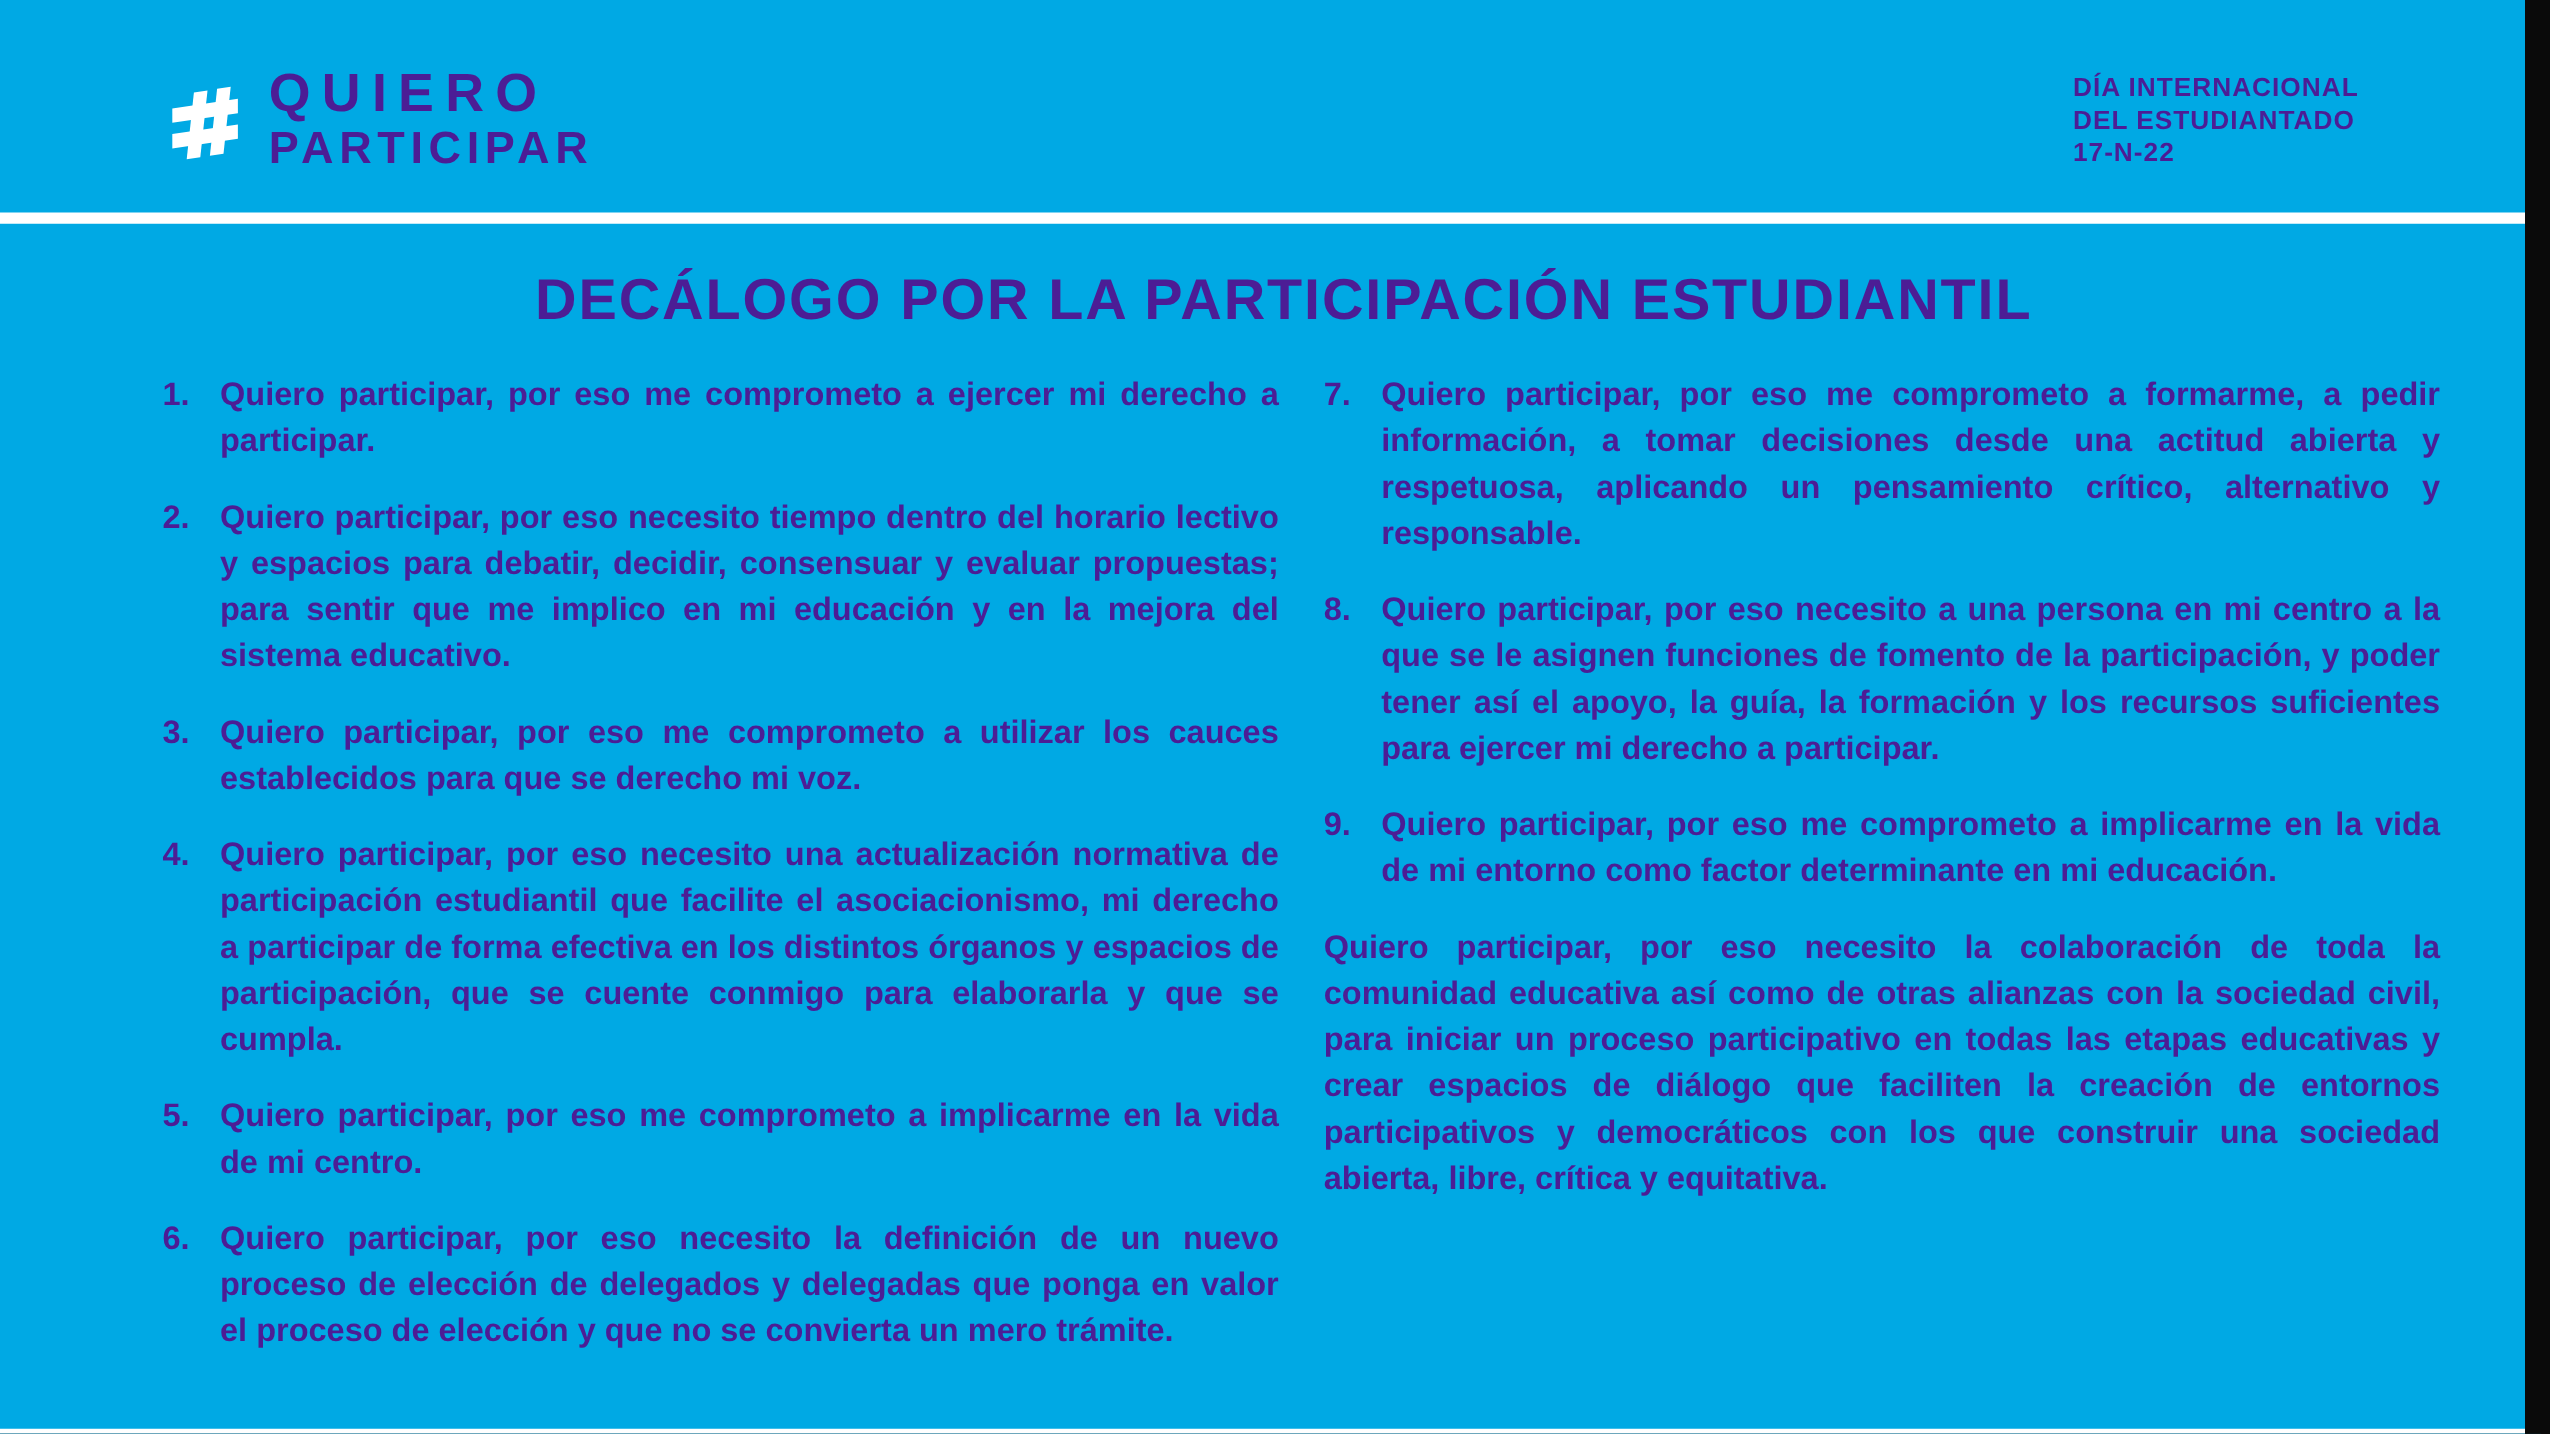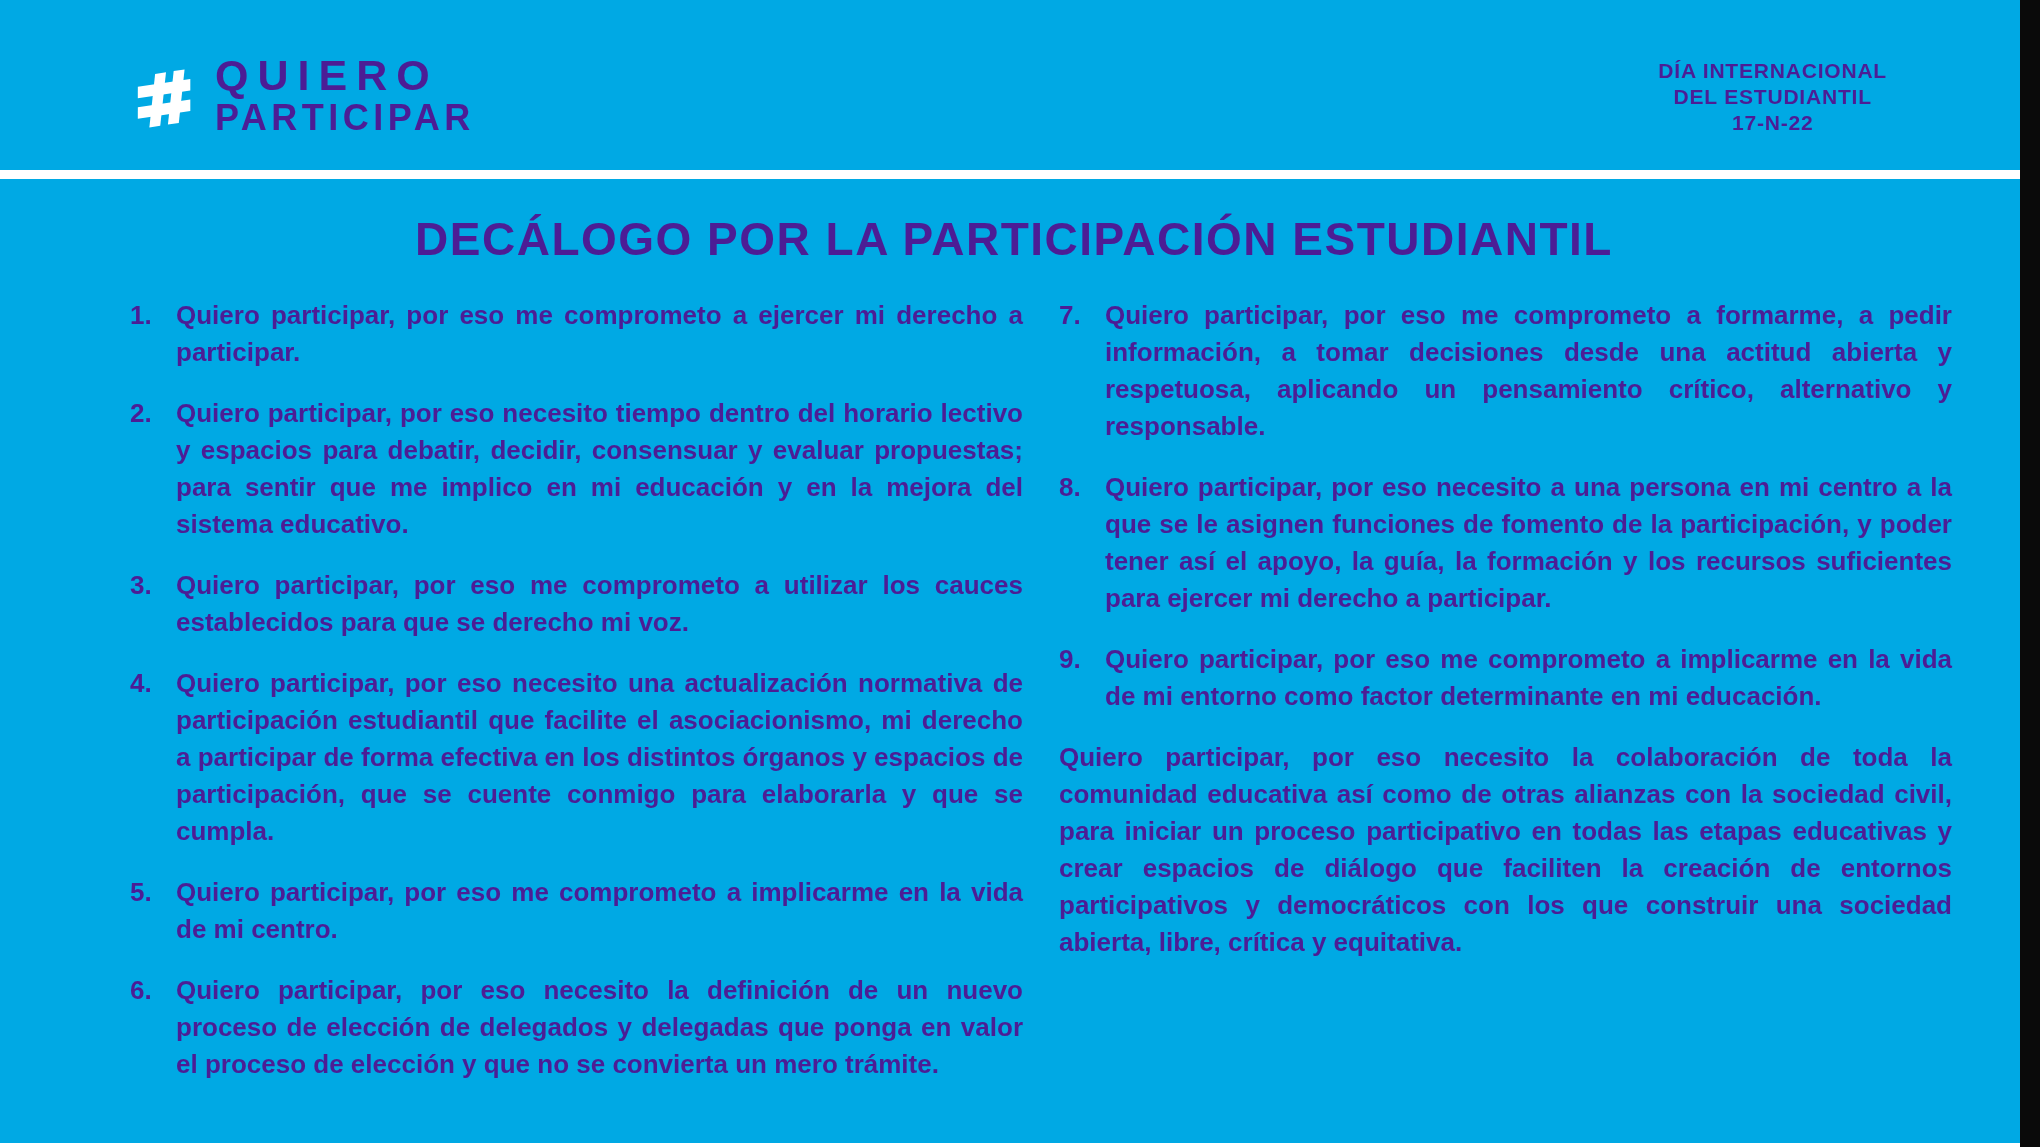--- a/index.html
+++ b/index.html
@@ -33,42 +33,42 @@
   .logo-line2 {
     font-size: 36px;
     font-weight: 700;
     letter-spacing: 4.5px;
     line-height: 40px;
   }
   .event {
     position: absolute;
     right: 133px;
     top: 58px;
-    text-align: center;
+    text-align: left;
     font-size: 21px;
     font-weight: 700;
     letter-spacing: 0.8px;
     line-height: 26px;
   }
   .event-date { }
 
   .divider {
     position: absolute;
     top: 170px;
     left: 0;
     width: 100%;
     height: 9px;
     background: #FFFFFF;
   }
 
   
   .title {
     position: absolute;
     top: 212px;
-    left: 4px;
+    left: 17px;
     width: 100%;
     margin: 0;
     text-align: center;
     font-size: 46px;
     font-weight: 700;
     letter-spacing: 1.5px;
   }
 
   
   .columns {
@@ -124,21 +124,21 @@
         </g>
       </svg>
       <div class="logo-text">
         <div class="logo-line1">QUIERO</div>
         <div class="logo-line2">PARTICIPAR</div>
       </div>
     </div>
 
     <div class="event">
       <div>DÍA INTERNACIONAL</div>
-      <div>DEL ESTUDIANTIL</div>
+      <div>DEL ESTUDIANTADO</div>
       <div class="event-date">17-N-22</div>
     </div>
   </header>
 
   <div class="divider"></div>
 
   <h1 class="title">DECÁLOGO POR LA PARTICIPACIÓN ESTUDIANTIL</h1>
 
   <main class="columns">
     <ol class="col">

